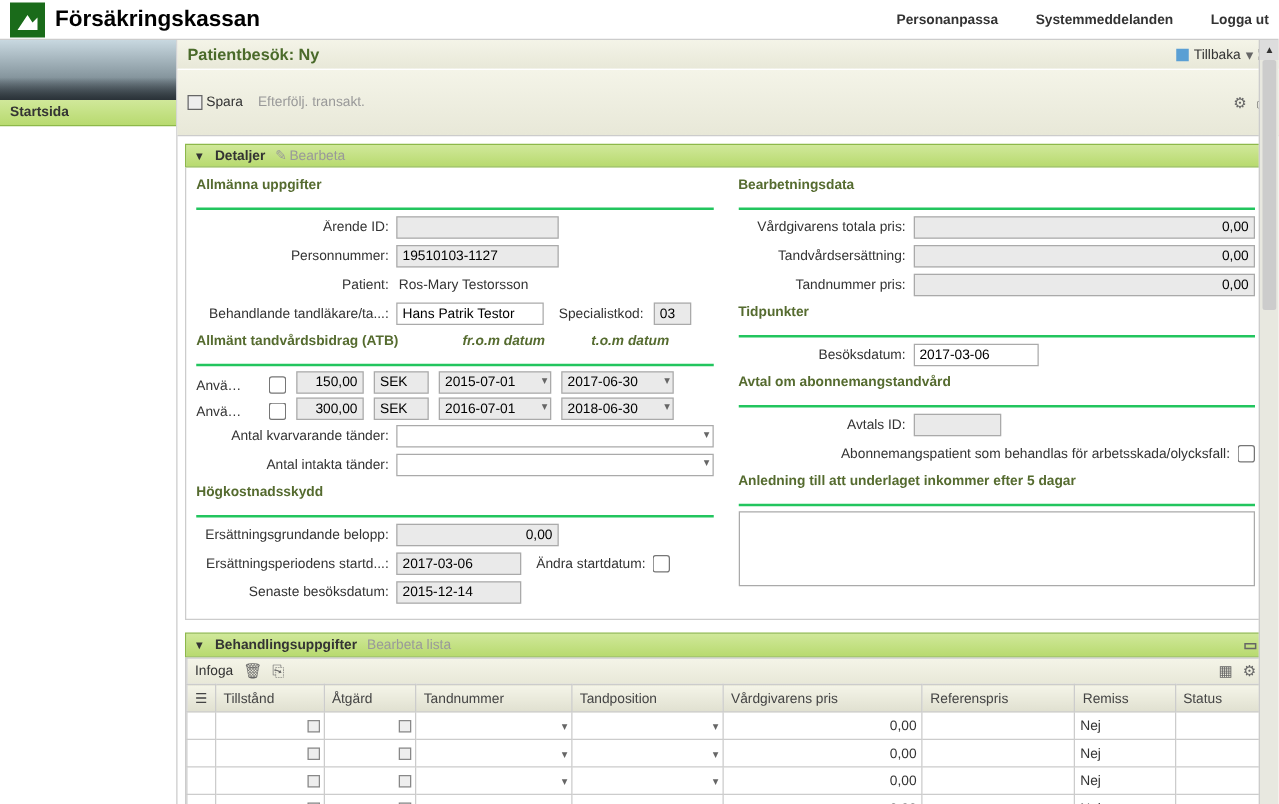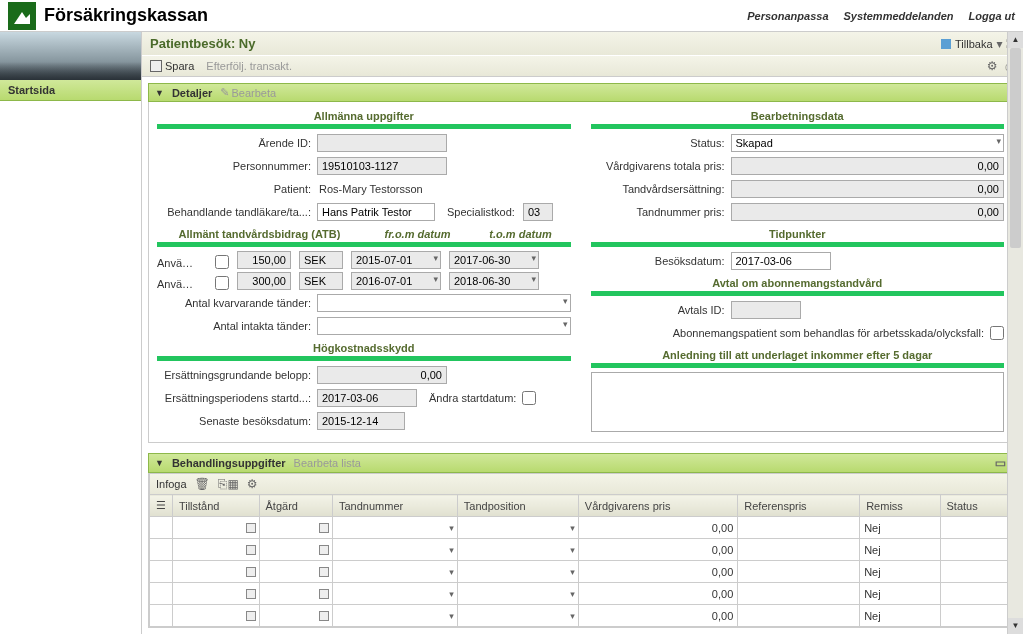--- a/index.html
+++ b/index.html
@@ -2,45 +2,45 @@
 <html><head>
 <meta charset="utf-8">
 <style>
 * { box-sizing: border-box; margin: 0; padding: 0; }
 body { font-family: Arial, sans-serif; font-size: 11px; color: #333; background: #fff; width: 1023px; }
 .topbar { display: flex; align-items: center; justify-content: space-between; height: 32px; border-bottom: 1px solid #ccc; padding: 0 8px; }
 .logo-area { display: flex; align-items: center; gap: 8px; }
 .logo-box { width: 28px; height: 28px; background: #1a6b1a; display: flex; align-items: center; justify-content: center; }
 .logo-box svg { width: 20px; height: 20px; }
 .org-name { font-size: 18px; font-weight: bold; color: #000; }
-.toplinks { display: flex; gap: 15px; font-weight: bold; font-size: 11px; font-style: italic; }
+.toplinks { display: flex; gap: 30px; font-weight: bold; font-size: 11px; }
 .toplinks span { cursor: pointer; }
 .layout { display: flex; }
 .leftcol { width: 141px; }
 .landscape { height: 48px; background: linear-gradient(to bottom, #c8d8e0 0%, #8898a0 60%, #556068 100%); position: relative; }
 .landscape::after { content: ""; position: absolute; bottom: 0; left: 0; right: 0; height: 18px; background: linear-gradient(to top, #2a3238, transparent); }
 .greentab { background: linear-gradient(to bottom, #d0e89a, #b8da6f); border-bottom: 1px solid #8db84a; padding: 4px 8px; font-weight: bold; font-size: 11px; color: #333; }
 .rightcol { flex: 1; border-left: 1px solid #ccc; position: relative; }
 .pagetitle { background: linear-gradient(to bottom, #f4f4e8, #e8e8d8); padding: 4px 8px; font-size: 13px; font-weight: bold; color: #4a6a2a; display: flex; justify-content: space-between; align-items: center; }
 .backbtn { font-size: 11px; font-weight: normal; color: #333; display: flex; align-items: center; gap: 4px; }
 .backbtn .sq { width: 10px; height: 10px; background: #5a9fd4; display: inline-block; }
-.toolbar { background: linear-gradient(to bottom, #f4f4e8, #e8e8d8); border-top: 1px solid #fff; border-bottom: 1px solid #ccc; padding: 3px 8px; display: flex; align-items: center; gap: 20px; justify-content: space-between; }
+.toolbar { background: linear-gradient(to bottom, #f4f4e8, #e8e8d8); border-top: 1px solid #fff; border-bottom: 1px solid #ccc; padding: 19px 8px; display: flex; align-items: center; gap: 20px; justify-content: space-between; }
 .toolbar-left { display: flex; align-items: center; gap: 12px; }
 .toolbar-right { display: flex; align-items: center; gap: 8px; }
 .spara { display: flex; align-items: center; gap: 3px; cursor: pointer; }
 .disk { width: 12px; height: 12px; border: 1px solid #666; background: #eee; display: inline-block; }
 .disabled-txt { color: #999; }
 .content { padding: 6px 10px 6px 6px; position: relative; }
 .panel-head { background: linear-gradient(to bottom, #d0e89a, #b8da6f); border: 1px solid #8db84a; padding: 2px 6px; display: flex; align-items: center; gap: 8px; font-weight: bold; color: #333; }
 .panel-head .tog { font-size: 9px; }
 .panel-head .edit { font-weight: normal; color: #999; display: flex; align-items: center; gap: 2px; }
 .panel-body { border: 1px solid #ccc; border-top: none; padding: 8px; }
 .cols { display: flex; gap: 20px; }
 .col { flex: 1; }
-.sect-title { color: #556b2f; font-weight: bold; font-size: 11px; border-bottom: 5px solid #22c55e; padding-bottom: 2px; margin-bottom: 4px; margin-top: 6px; text-align: center; }
+.sect-title { color: #556b2f; font-weight: bold; font-size: 11px; border-bottom: 2px solid #22c55e; padding-bottom: 12px; margin-bottom: 4px; margin-top: 6px; }
 .sect-title:first-child { margin-top: 0; }
 .frow { display: flex; align-items: center; margin-bottom: 3px; min-height: 20px; }
 .flabel { width: 160px; text-align: right; padding-right: 6px; white-space: nowrap; overflow: hidden; text-overflow: ellipsis; }
 .flabel2 { width: 140px; text-align: right; padding-right: 6px; }
 .finput { background: #fff; border: 1px solid #aaa; height: 18px; padding: 1px 4px; font-size: 11px; }
 .finput.ro { background: #eaeaea; }
 .chk { width: 14px; height: 14px; }
 .atb-head { display: flex; align-items: center; gap: 8px; }
 .atb-head .flabel3 { font-weight: bold; color: #556b2f; font-style: italic; }
 .atb-head .col1 { width: 205px; }
@@ -48,21 +48,21 @@
 .atb-head .col4 { width: 95px; }
 .atb-row { display: flex; align-items: flex-end; gap: 8px; margin-bottom: 3px; }
 .atb-row .lbl { width: 50px; }
 .atb-row .amt { width: 54px; text-align: right; }
 .atb-row .cur { width: 44px; }
 .atb-row .dt { width: 90px; }
 .ddl { position: relative; }
 .ddl::after { content: "▾"; position: absolute; right: 3px; top: 2px; font-size: 9px; color: #666; }
 .sel { background: #fff; border: 1px solid #aaa; height: 18px; padding: 1px 14px 1px 4px; font-size: 11px; }
 .ra { text-align: right; }
-.tbl-toolbar { background: linear-gradient(to bottom, #f4f4e8, #e8e8d8); border: 1px solid #ccc; border-bottom: none; padding: 3px 6px; display: flex; align-items: center; justify-content: flex-start; }
+.tbl-toolbar { background: linear-gradient(to bottom, #f4f4e8, #e8e8d8); border: 1px solid #ccc; border-bottom: none; padding: 3px 6px; display: flex; align-items: center; justify-content: space-between; }
 .tbl-toolbar-left { display: flex; align-items: center; gap: 8px; }
 .tbl-toolbar-right { display: flex; align-items: center; gap: 8px; }
 table.grid { width: 100%; border-collapse: collapse; font-size: 11px; }
 table.grid th { background: linear-gradient(to bottom, #f4f4e8, #e0e0d0); border: 1px solid #ccc; padding: 4px 6px; text-align: left; font-weight: normal; color: #444; }
 table.grid td { border: 1px solid #ccc; padding: 2px 4px; height: 22px; position: relative; }
 table.grid td .cell-dd { position: absolute; right: 3px; top: 50%; transform: translateY(-50%); font-size: 9px; color: #666; }
 table.grid td .cell-pop { position: absolute; right: 3px; top: 50%; transform: translateY(-50%); width: 10px; height: 10px; border: 1px solid #888; background: #eee; }
 .scrollbar { position: absolute; right: 0; top: 0; bottom: 0; width: 16px; background: #e8e8e0; border-left: 1px solid #ccc; }
 .scrollbar .thumb { position: absolute; left: 2px; right: 2px; top: 16px; height: 200px; background: #ccc; border-radius: 2px; }
 .scrollbar .arr { position: absolute; left: 0; right: 0; height: 16px; background: #ddd; text-align: center; font-size: 8px; line-height: 16px; }
@@ -193,30 +193,26 @@
               <input class="finput ro ra" style="width: 130px;" readonly="" value="0,00">
             </div>
             <div class="frow">
               <div class="flabel">Ersättningsperiodens startd...:</div>
               <input class="finput ro" style="width: 100px;" readonly="" value="2017-03-06">
               <div style="text-align:right;padding:0 6px 0 12px">Ändra startdatum:</div>
               <input type="checkbox" class="chk" style="">
             </div>
             <div class="frow">
               <div class="flabel">Senaste besöksdatum:</div>
-              <input class="finput ro" style="width: 88px;" readonly="" value="2015-12-14">
+              <input class="finput ro" style="width: 100px;" readonly="" value="2015-12-14">
             </div>
           </div>
 
           <div class="col">
             <div class="sect-title">Bearbetningsdata</div>
-            <div class="frow">
-              <div class="flabel2">Status:</div>
-              <div class="ddl" style="flex:1"><input class="finput sel" style="width: 100%;" value="Skapad"></div>
-            </div>
             <div class="frow">
               <div class="flabel2">Vårdgivarens totala pris:</div>
               <input class="finput ro ra" style="flex: 1 1 0%;" readonly="" value="0,00">
             </div>
             <div class="frow">
               <div class="flabel2">Tandvårdsersättning:</div>
               <input class="finput ro ra" style="flex: 1 1 0%;" readonly="" value="0,00">
             </div>
             <div class="frow">
               <div class="flabel2">Tandnummer pris:</div>

